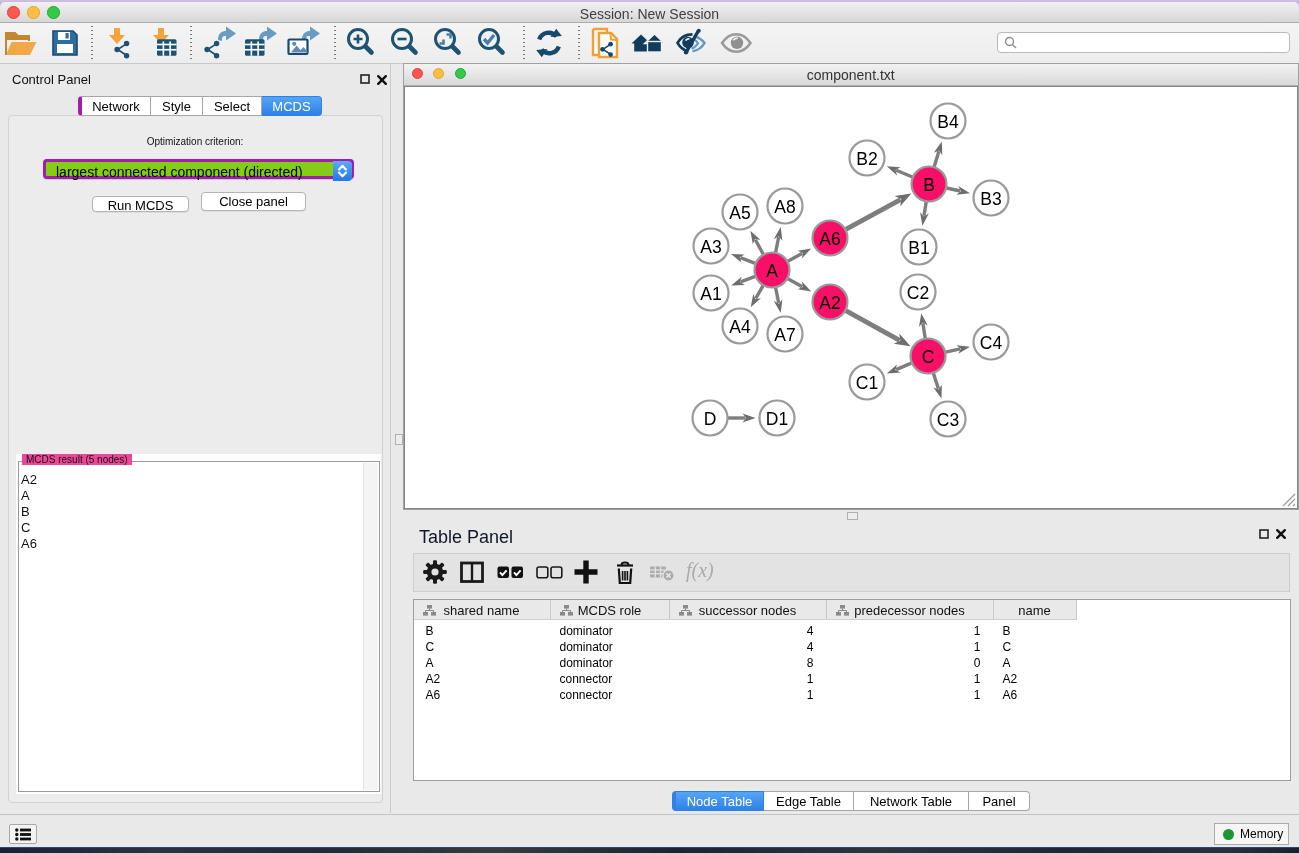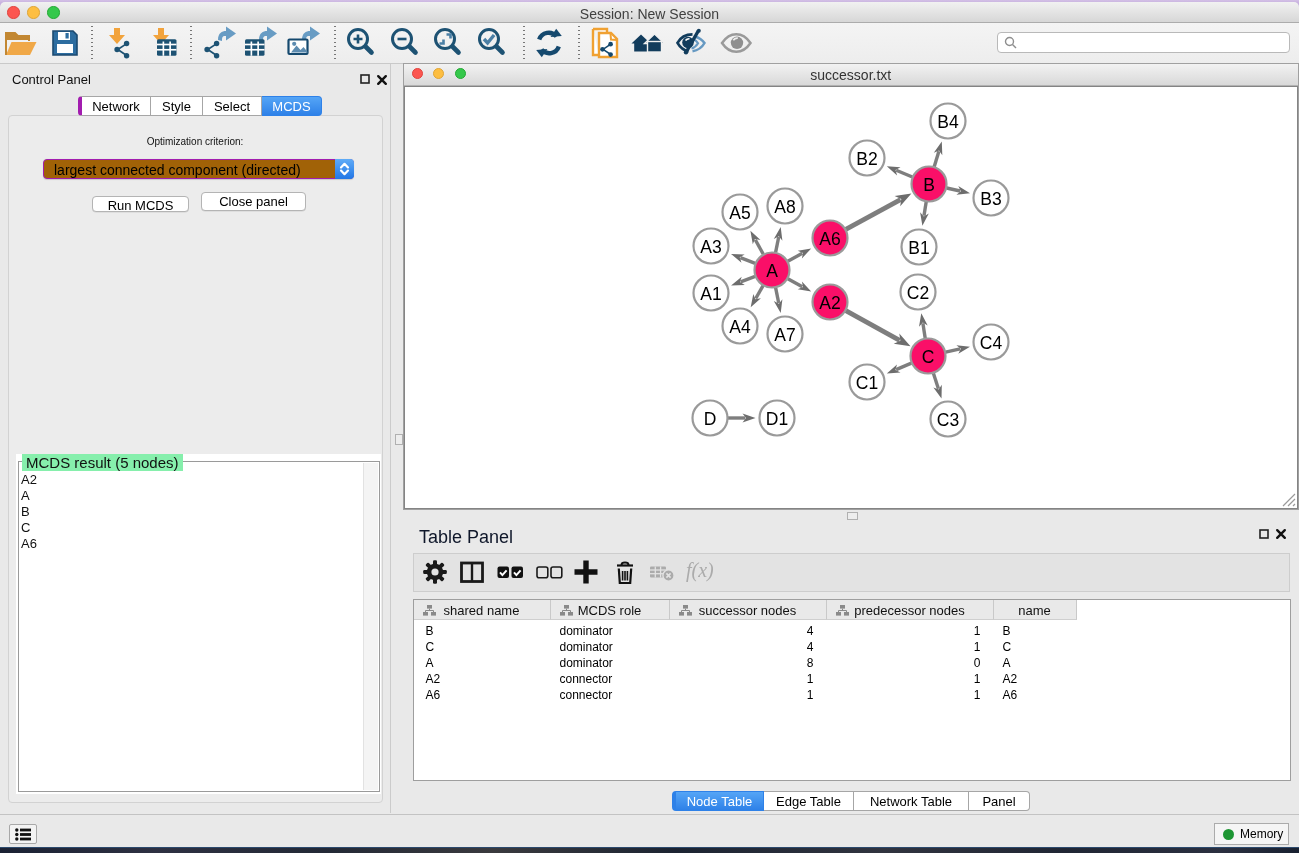--- a/index.html
+++ b/index.html
@@ -179,51 +179,51 @@
   </svg>
 
 <div class="abs" style="left:8px;top:115px;width:375px;height:688px;background:#ececec;border:1px solid #d2d2d2;border-radius:4px"></div>
 
 <div class="abs" style="left:78px;top:96px;white-space:nowrap">
   <div class="seg first" style="width:73px">Network</div><div class="seg" style="width:52px">Style</div><div class="seg" style="width:59px">Select</div><div class="seg last sel" style="width:60px">MCDS</div>
 </div>
 
 <div class="abs" style="left:0;top:136px;width:390px;text-align:center;font-size:10px;color:#111">Optimization criterion:</div>
 
-<div class="abs" style="left:43px;top:159px;width:311px;height:20px;background:#a16207;border:1px solid #a21caf;border-radius:4px;box-shadow:0 0.5px 1px rgba(0,0,0,.15)">
+<div class="abs" style="left:43px;top:159px;width:311px;height:20px;background:#84cc16;border:3px solid #a21caf;border-radius:4px;box-shadow:0 0.5px 1px rgba(0,0,0,.15)">
   <div class="abs" style="left:10px;top:1.5px;font-size:14px;color:#000">largest connected component (directed)</div>
   <div class="abs" style="right:-1px;top:-1px;width:19px;height:20px;background:linear-gradient(#5fabf7,#2277e6);border-radius:0 4px 4px 0">
     <svg width="19" height="20" viewBox="0 0 19 20">
         <g stroke="#fff" stroke-width="2.2" fill="none" stroke-linecap="round" stroke-linejoin="round">
           <path d="M6 8.4 l3.5 -3.6 3.5 3.6"></path>
           <path d="M6 11.6 l3.5 3.6 3.5 -3.6"></path>
         </g>
       </svg>
   </div>
 </div>
 
 <div class="btn" style="left:92px;top:196px;width:97px;height:16px">Run MCDS</div>
 <div class="btn" style="left:201px;top:192px;width:105px;height:19px">Close panel</div>
 
 <div class="abs" style="left:16px;top:454px;width:365px;height:340px;background:#fff">
   <div class="abs" style="left:1.5px;top:7px;width:362px;height:331px;border:1px solid #9a9a9a"></div>
-  <div class="abs" style="left:6px;top:0;background:#86efac;padding:0 4px;font-size:15px;color:#111">MCDS result (5 nodes)</div>
+  <div class="abs" style="left:6px;top:0;background:#ec4899;padding:0 4px;font-size:10px;color:#111">MCDS result (5 nodes)</div>
   <div class="abs" style="left:347px;top:9px;width:15px;height:327px;background:#f4f4f4;border-left:1px solid #e2e2e2"></div>
   <div class="abs" style="left:5px;top:18px;font-size:13px;line-height:16px;color:#111">A2<br>A<br>B<br>C<br>A6</div>
 </div>
 
 <div class="abs" style="left:390px;top:64px;width:13px;height:749px;background:#e9e9e9;border-left:1px solid #cbcbcb"></div>
 <div class="abs" style="left:394.5px;top:434px;width:8px;height:11px;background:#ededed;border:1px solid #b0b0b0"></div>
 
 <div class="abs" style="left:402.5px;top:63px;width:896.5px;height:447px;border:1px solid #a0a0a0;background:#fff">
   <div class="abs" style="left:0;top:0;width:100%;height:21.5px;background:linear-gradient(#f2f2f2,#d9d9d9);border-bottom:1px solid #b2b2b2">
     <div class="light" style="left:8px;top:4px;width:11px;height:11px;background:#fc5650;border:0.5px solid #e0443e"></div>
     <div class="light" style="left:29.5px;top:4px;width:11px;height:11px;background:#fdbe41;border:0.5px solid #e0a535"></div>
     <div class="light" style="left:51px;top:4px;width:11px;height:11px;background:#35c84b;border:0.5px solid #24a934"></div>
-    <div class="abs" style="left:0;width:100%;top:3px;text-align:center;font-size:14px;color:#333">successor.txt</div>
+    <div class="abs" style="left:0;width:100%;top:3px;text-align:center;font-size:14px;color:#333">component.txt</div>
   </div>
   <div class="abs" style="left:0;top:22px;width:894.5px;height:423px;border:1.5px solid #848484;background:#fff">
     <svg width="891" height="419" viewBox="0 0 891 419" font-family="&quot;Liberation Sans&quot;, sans-serif">
 <line x1="350.2" y1="189.4" x2="335.6" y2="194.8" stroke="#7e7e7e" stroke-width="3.4"></line>
 <polygon points="326.1,198.4 336.7,189.7 334.9,195.1 339.8,197.9" fill="#6d6d6d"></polygon>
 <line x1="350.2" y1="176.4" x2="335.4" y2="170.6" stroke="#7e7e7e" stroke-width="3.4"></line>
 <polygon points="326.0,166.9 339.7,167.5 334.7,170.3 336.5,175.7" fill="#6d6d6d"></polygon>
 <line x1="358.1" y1="198.6" x2="350.7" y2="211.5" stroke="#7e7e7e" stroke-width="3.4"></line>
 <polygon points="345.7,220.3 348.3,206.9 350.3,212.2 355.9,211.2" fill="#6d6d6d"></polygon>
 <line x1="358.3" y1="167.2" x2="350.3" y2="152.7" stroke="#7e7e7e" stroke-width="3.4"></line>

